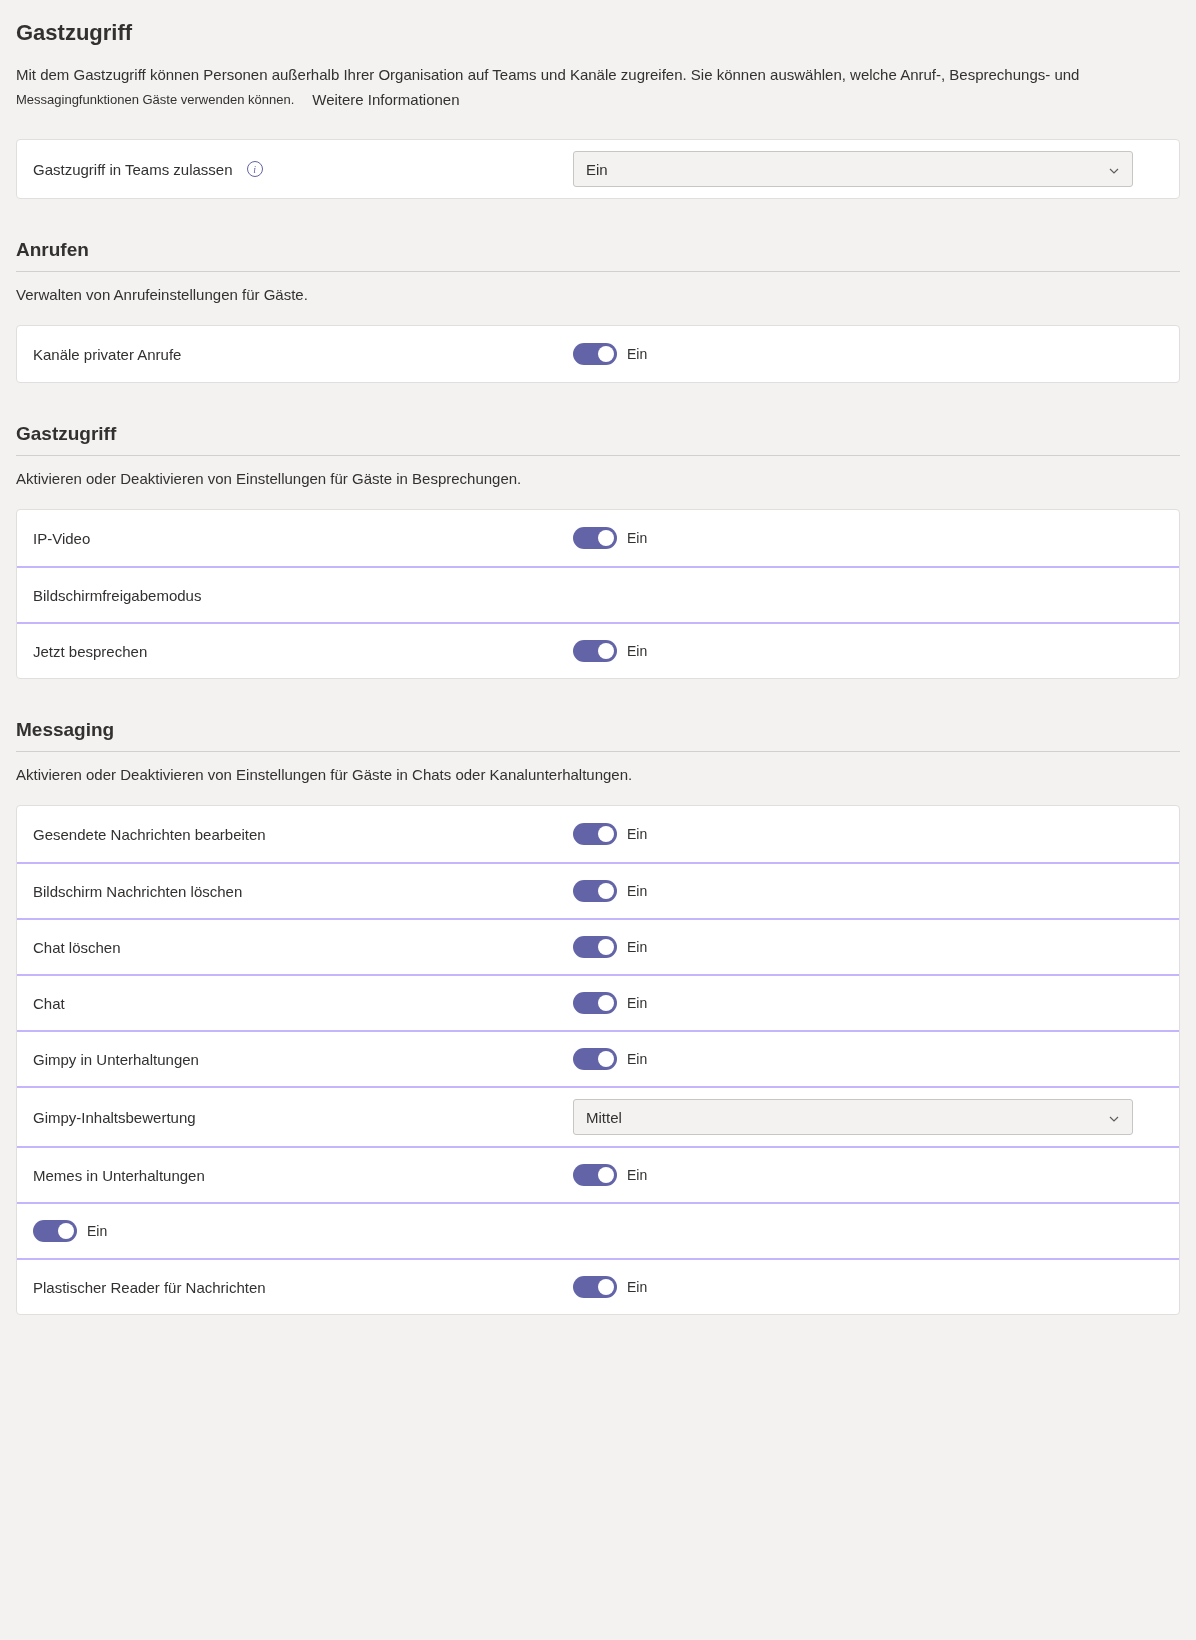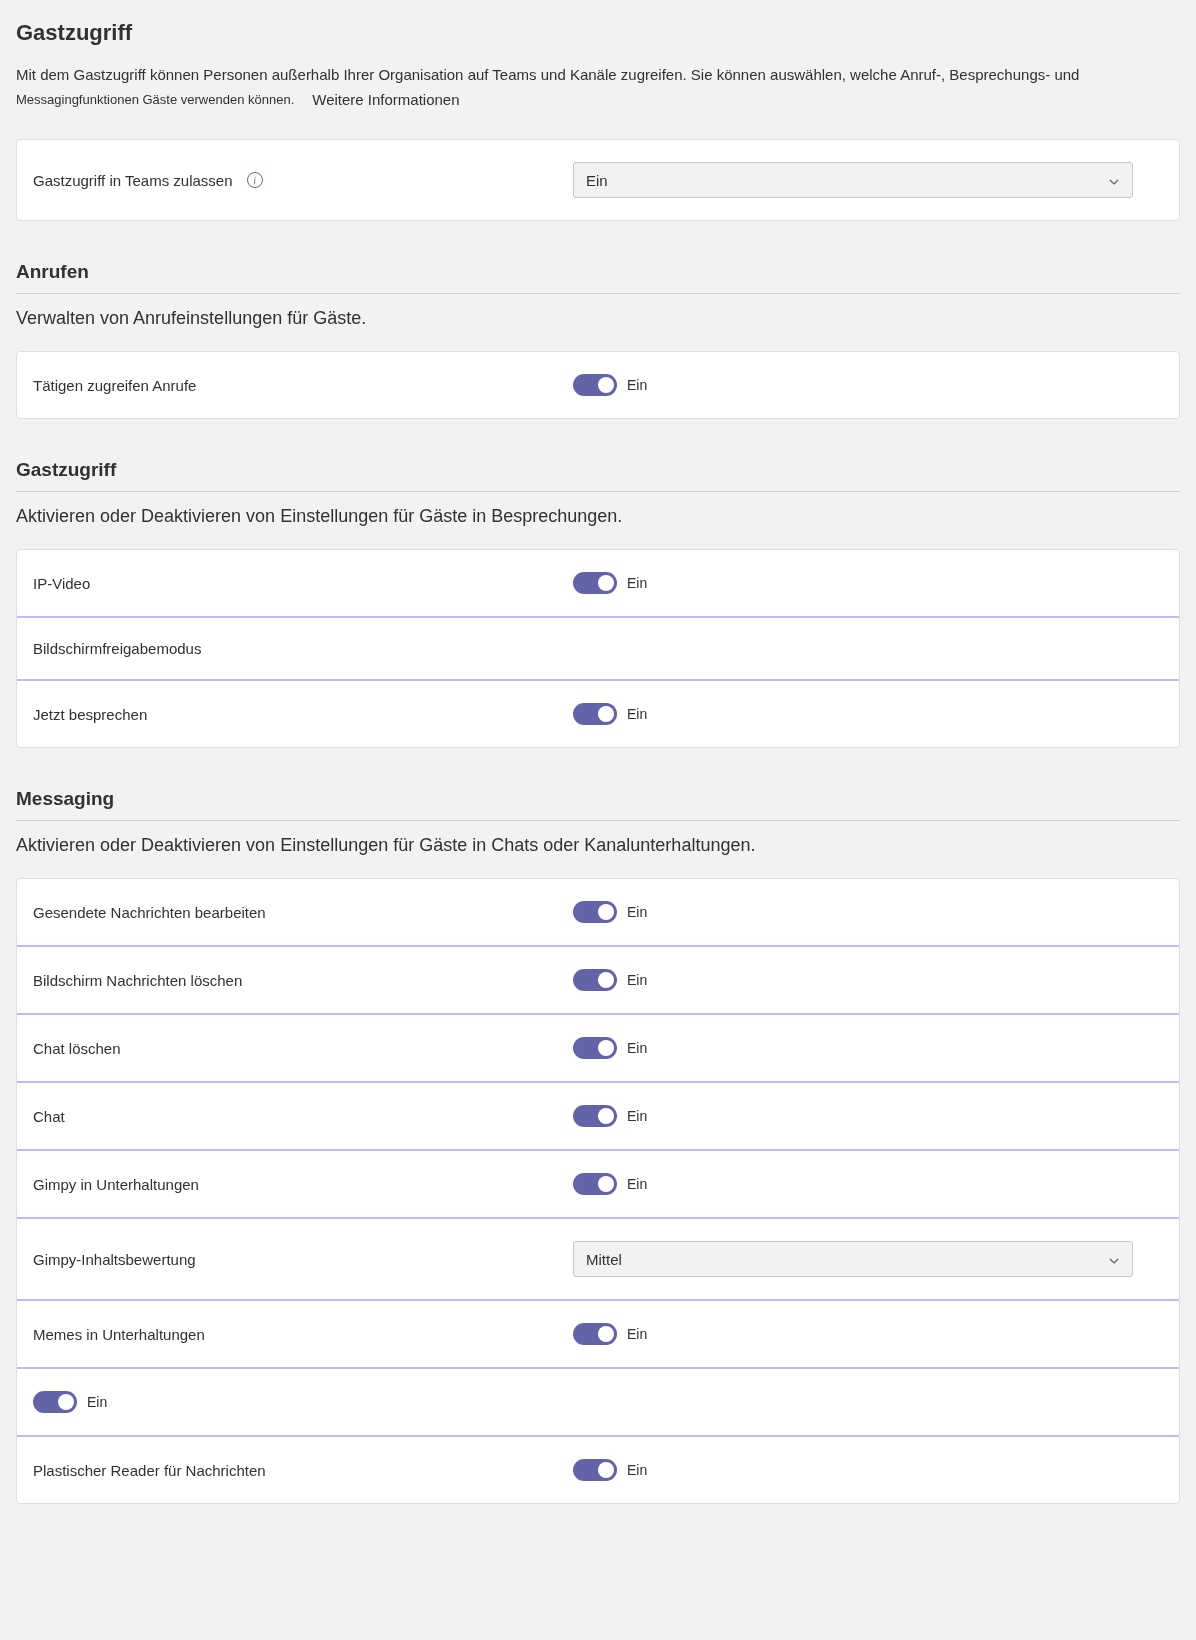--- a/index.html
+++ b/index.html
@@ -43,21 +43,21 @@
     .card {
       background: #fff;
       border: 1px solid #e1dfdd;
       border-radius: 4px;
       margin-top: 28px;
       margin-bottom: 36px;
     }
     .card-row {
       display: flex;
       align-items: center;
-      padding: 22px 16px;
+      padding: 11px 16px;
       min-height: 56px;
     }
     .card-row + .card-row {
       border-top: 2px solid #c4b5fd;
     }
     .row-label {
       flex: 0 0 540px;
       font-size: 15px;
       color: #323130;
       display: flex;
@@ -139,21 +139,21 @@
     }
     .section-title {
       font-size: 19px;
       font-weight: 600;
       color: #323130;
       padding-bottom: 10px;
       border-bottom: 1px solid #d2d0ce;
       margin-bottom: 14px;
     }
     .section-desc {
-      font-size: 18px;
+      font-size: 15px;
       color: #323130;
       margin-bottom: 22px;
     }
     .section-card {
       background: #fff;
       border: 1px solid #e1dfdd;
       border-radius: 4px;
     }
   </style>
 </head>
@@ -187,21 +187,21 @@
       </div>
     </div>
   </div>
 </div>
 
 <div class="section-header">
   <h2 class="section-title">Anrufen</h2>
   <div class="section-desc">Verwalten von Anrufeinstellungen für Gäste.</div>
   <div class="section-card">
     <div class="card-row">
-      <div class="row-label">Tätigen zugreifen Anrufe</div>
+      <div class="row-label">Kanäle privater Anrufe</div>
       <div class="row-control">
         <div class="toggle"></div>
         <span class="toggle-label">Ein</span>
       </div>
     </div>
   </div>
 </div>
 
 <div class="section-header">
   <h2 class="section-title">Gastzugriff</h2>

